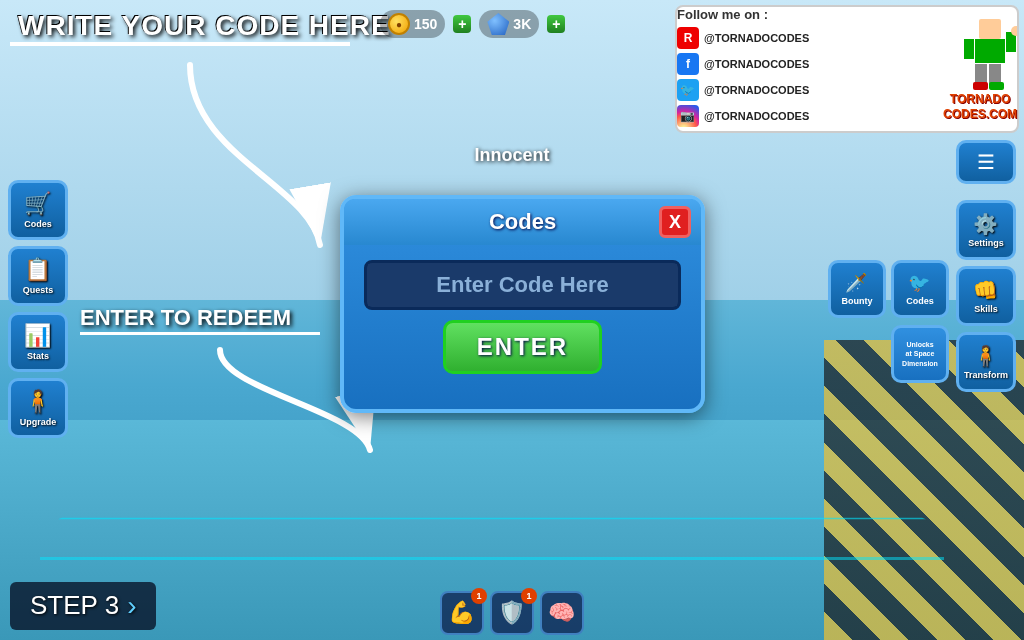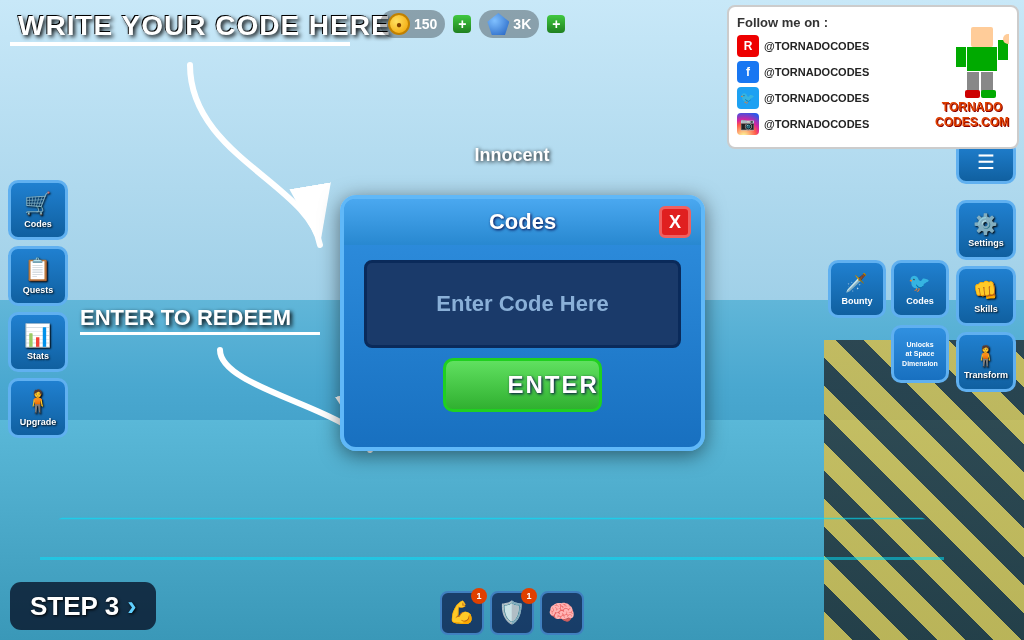--- a/index.html
+++ b/index.html
@@ -236,21 +236,21 @@
       text-align: center;
       text-shadow: 1px 1px 2px #004;
       margin-bottom: 14px;
       line-height: 1.5;
     }
 
     #code-input-container {
       background: #1a3a6a;
       border: 3px solid #0a2a5a;
       border-radius: 8px;
-      padding: 20px;
+      padding: 1px;
       margin-bottom: 10px;
     }
     #code-input {
       width: 100%;
       background: #1a3a6a;
       border: none;
       outline: none;
       color: #c0d8f8;
       font-size: 22px;
       font-weight: 900;
@@ -265,37 +265,36 @@
     #enter-btn {
       display: block;
       width: 50%;
       margin: 0 auto;
       background: linear-gradient(180deg, #60e060 0%, #30b030 100%);
       border: 3px solid #20d020;
       border-radius: 10px;
       color: white;
       font-size: 24px;
       font-weight: 900;
-      text-align: right;
+      text-align: center;
       padding: 10px 0;
       cursor: pointer;
       text-shadow: 1px 1px 3px #004;
       letter-spacing: 2px;
     }
 
     
     #follow-panel {
       position: absolute;
       top: 5px;
       right: 5px;
-      width: 292px;
+      width: 344px;
       background: white;
       border: 2px solid #ccc;
       border-radius: 8px;
-      padding: 8px;
       z-index: 30;
       display: flex;
       gap: 8px;
     }
     #follow-left {
       flex: 1;
     }
     #follow-title {
       font-size: 13px;
       font-weight: bold;
@@ -385,27 +384,27 @@
       font-size: 20px;
       color: white;
     }
 
     
     #step3 {
       position: absolute;
       bottom: 10px;
       left: 10px;
       background: rgba(0,0,20,0.7);
-      border-radius: 11px;
+      border-radius: 6px;
       padding: 8px 20px;
       color: white;
       font-size: 26px;
-      font-weight: 700;
-      display: flex;
-      align-items: flex-end;
+      font-weight: 400;
+      display: flex;
+      align-items: flex-start;
       gap: 8px;
       z-index: 10;
       text-shadow: 1px 1px 3px #000;
     }
     #step3 .chevron {
       font-size: 28px;
       color: #60d0ff;
     }
 
     

